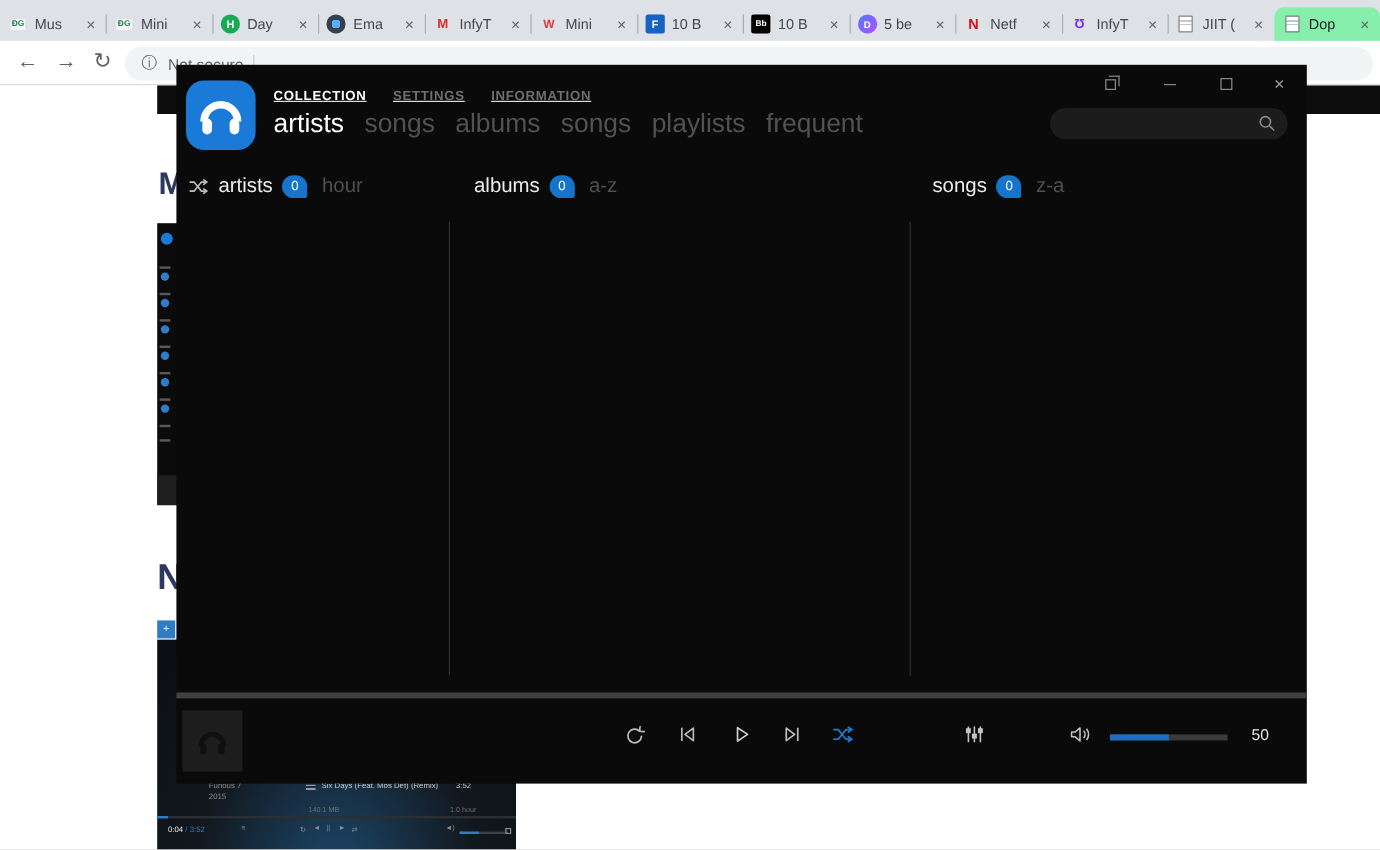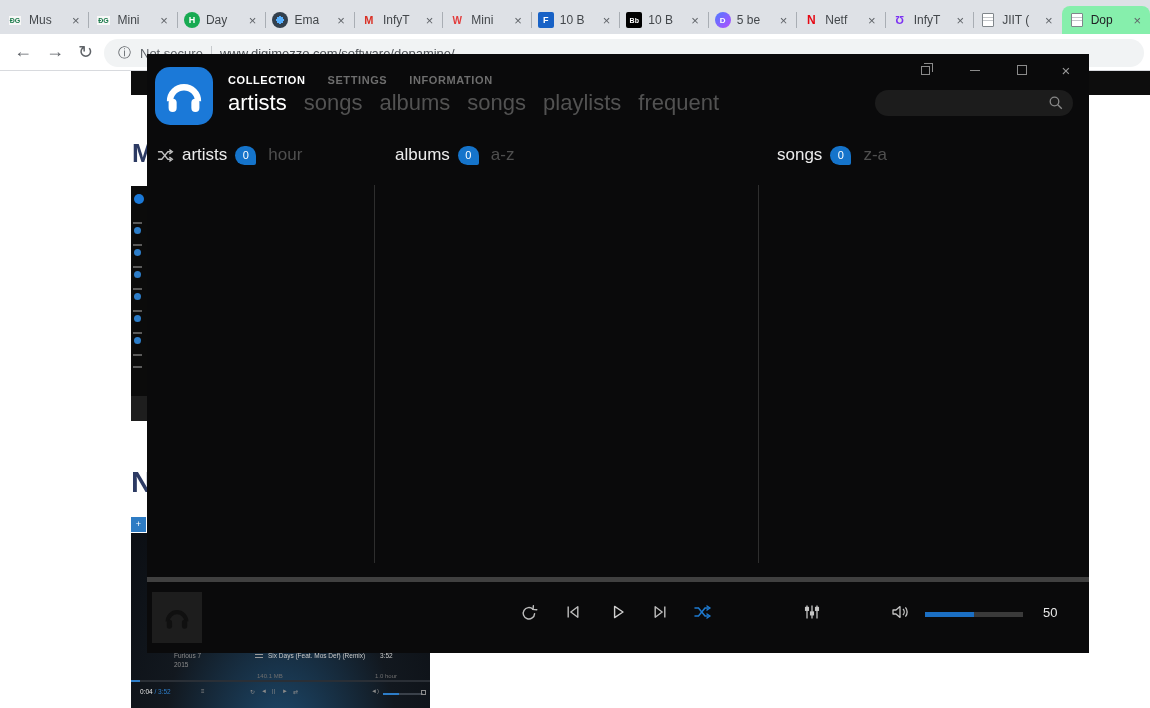--- a/index.html
+++ b/index.html
@@ -92,21 +92,21 @@
   .sq1 { width:9px; height:9px; border:1px solid #8b8b8b; position:relative; }
   .sq2 { position:absolute; left:2px; top:-4px; width:9px; height:9px;
          border-top:1px solid #8b8b8b; border-right:1px solid #8b8b8b; }
   #wb-min div { width:10px; height:0; border-top:1px solid #8b8b8b; }
   #wb-max div { width:10px; height:10px; border:1px solid #8b8b8b; }
   #wb-close { color:#9a9a9a; font-size:15px; }
   
   #logo { left:8px; top:13px; width:58px; height:58px; background:#1b79d8; border-radius:15px;
           display:flex; align-items:center; justify-content:center; }
   
-  #menu { left:81px; top:20px; display:flex; gap:22px; font-size:11px; letter-spacing:.6px; }
+  #menu { left:81px; top:20px; display:flex; gap:22px; font-size:11px; letter-spacing:.6px;text-decoration:underline; }
   #menu .mi { color:#6e6e6e; font-weight:bold; }
   #menu .mi.on { color:#fff; }
   #apptabs { left:81px; top:36px; display:flex; gap:17px; font-size:22px; font-weight:300; }
   #apptabs .at { color:#525252; }
   #apptabs .at.on { color:#fff; }
   
   #search { left:728px; top:36px; width:198px; height:26px; background:#1c1c1c;
             border-radius:13px; }
   #search svg { position:absolute; right:9px; top:5px; }
   
@@ -207,21 +207,20 @@
   </div>
 
   <div id="toolbar">
     <span class="nav-ic" style="left:14px">←</span>
     <span class="nav-ic" style="left:46px">→</span>
     <span class="nav-ic" style="left:78px">↻</span>
     <div id="omnibox">
       <span id="info-ic">ⓘ</span>
       <span id="notsecure">Not secure</span>
       <span id="url-sep"></span>
-      <span id="url">www.digimezzo.com/software/dopamine/</span>
     </div>
   </div>
 
   <div id="page">
     <div id="pg-band" class="abs"></div>
     <div id="pg-m" class="abs pg-head">M</div>
     <div id="pg-strip" class="abs">
       <div id="strip-logo"></div>
       <div class="strip-txt" style="top:36px"></div>
         <div class="strip-dot" style="top:41px"></div>

